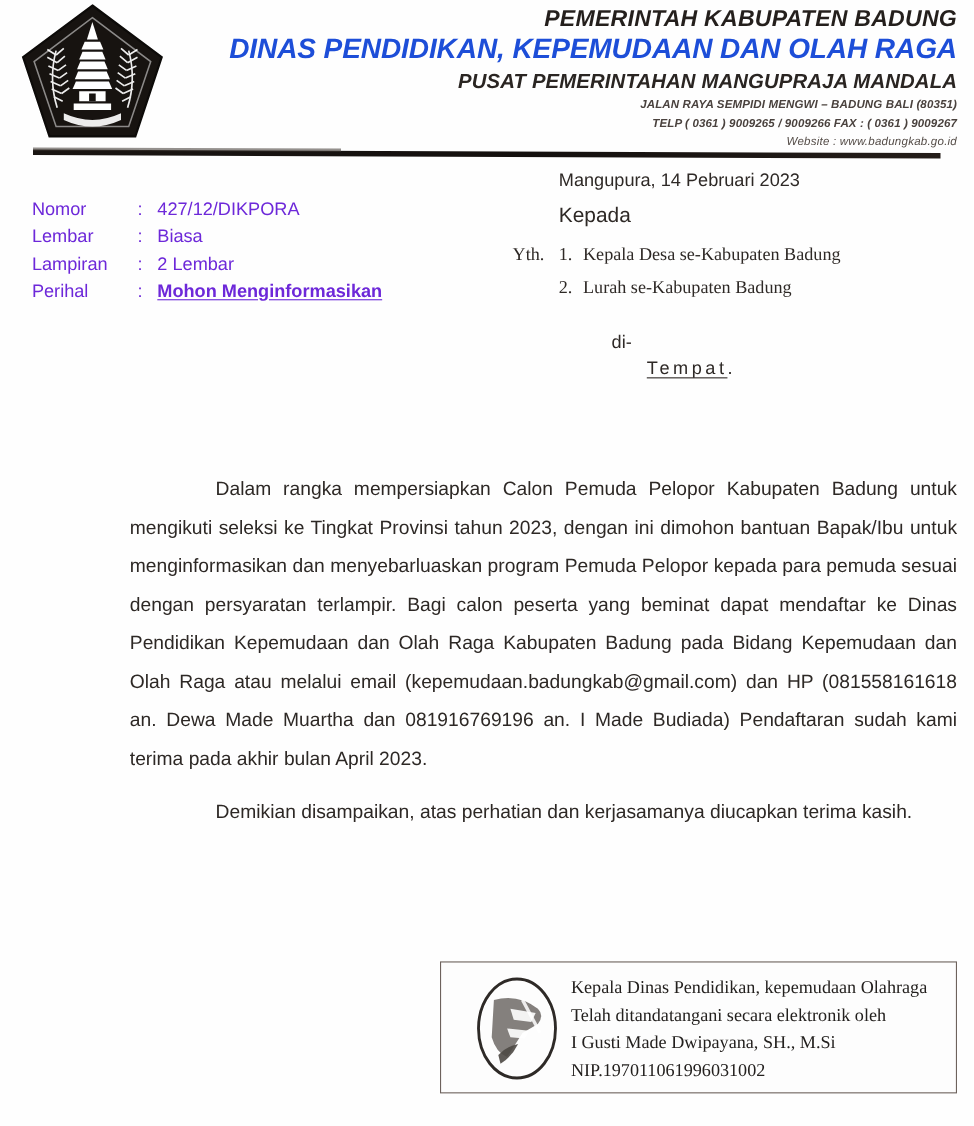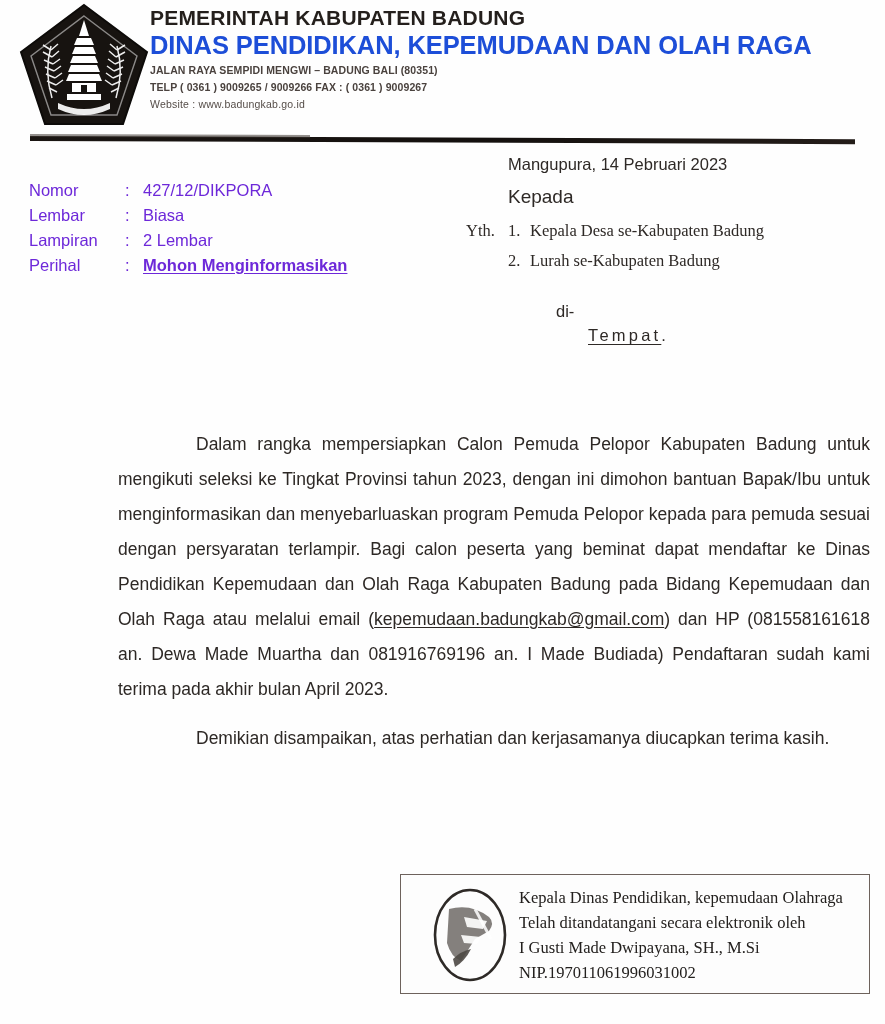--- a/index.html
+++ b/index.html
@@ -37,21 +37,22 @@
     top: 2px;
     width: 132px;
     height: 126px;
   }
 
   .header-text {
     position: absolute;
     left: 150px;
     top: 6px;
     width: 720px;
-    text-align: left;
+    text-align: right;
+    font-style: italic;
   }
 
   .hdr-line1 {
     font-size: 21px;
     font-weight: bold;
     letter-spacing: 0.2px;
     color: #241f1c;
     line-height: 1.12;
     white-space: nowrap;
   }
@@ -193,21 +194,20 @@
     color: #2d2825;
   }
   .para {
     text-align: justify;
     text-justify: inter-word;
     margin: 0;
   }
   .para + .para { margin-top: 14px; }
   .para .indent { display: inline-block; width: 78px; }
   .email-link {
-    text-decoration: underline;
     text-underline-offset: 2px;
   }
 
   
   .esign-box {
     position: absolute;
     left: 400px;
     top: 874px;
     width: 470px;
     height: 120px;
@@ -272,20 +272,21 @@
           <rect x="63" y="83" width="6" height="7"></rect>
         </g>
 
         <path d="M40 101 Q66 113 92 101 L92 107 Q66 119 40 107 Z" fill="#ffffff" opacity="0.92"></path>
       </svg>
     </div>
 
     <div class="header-text">
       <div class="hdr-line1">PEMERINTAH KABUPATEN BADUNG</div>
       <div class="hdr-line2">DINAS PENDIDIKAN, KEPEMUDAAN DAN OLAH RAGA</div>
+      <div class="hdr-line3">PUSAT PEMERINTAHAN MANGUPRAJA MANDALA</div>
       <div class="hdr-small">JALAN RAYA SEMPIDI MENGWI – BADUNG BALI (80351)</div>
       <div class="hdr-small">TELP ( 0361 ) 9009265 / 9009266 FAX : ( 0361 ) 9009267</div>
       <div class="hdr-small web">Website : www.badungkab.go.id</div>
     </div>
   </div>
 
   <div class="rule"></div>
 
   <div class="ref-block">
 

